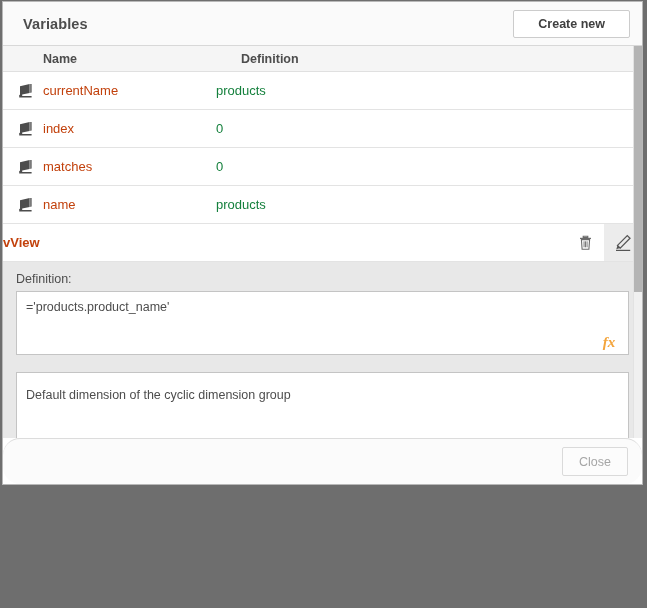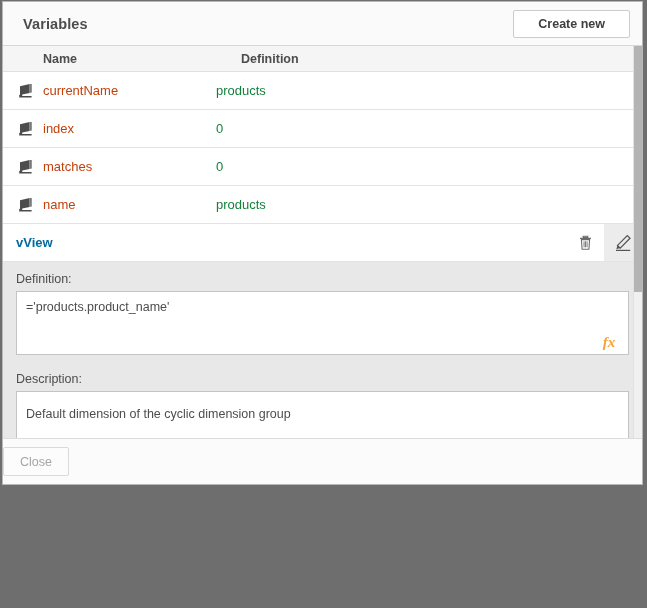--- a/index.html
+++ b/index.html
@@ -127,24 +127,23 @@
   .var-row-selected {
     display: flex;
     align-items: center;
     height: 38px;
     border-bottom: 1px solid #e3e3e3;
     background: #ffffff;
     box-sizing: border-box;
   }
   .var-row-selected .sel-name {
     flex: 1;
-    padding-left: 13px;
     font-size: 13px;
     font-weight: bold;
-    color: #0369a1;
+    color: #c2410c;
   }
   .icon-btn {
     width: 38px;
     height: 37px;
     display: flex;
     align-items: center;
     justify-content: center;
     cursor: pointer;
     background: transparent;
     border: none;
@@ -266,22 +265,24 @@
   }
 
   
   .dialog-footer {
     height: 46px;
     min-height: 46px;
     background: #fbfbfb;
     border-top: 1px solid #dcdcdc;
     display: flex;
     align-items: center;
-    padding-right: 6px;
-    box-sizing: border-box;
+    justify-content: flex-end;
+    padding-right: 14px;
+    box-sizing: border-box;
+    border-radius: 17px;
   }
   .btn-close {
     font-family: "Liberation Sans", sans-serif;
     font-size: 12.5px;
     color: #a6a6a6;
     background: #fcfcfc;
     border: 1px solid #dadada;
     border-radius: 2px;
     height: 29px;
     width: 66px;
@@ -379,21 +380,20 @@
     </div>
 
     <div class="detail">
 
       <div class="field-label">Definition:</div>
       <div class="def-wrap">
         <textarea class="def-box" style="">='products.product_name'</textarea>
         <div class="fx-btn">fx</div>
       </div>
 
-      <div class="field-label">Description:</div>
       <textarea class="desc-box" style="">Default dimension of the cyclic dimension group</textarea>
 
       <div class="field-label">Tags:</div>
       <div class="tags-row">
         <input class="tags-input" type="text" value="" style="">
         <button class="tags-add">
           <svg width="17" height="17" viewBox="0 0 17 17">
             <circle cx="8.5" cy="8.5" r="7.2" fill="#3d3d3d"></circle>
             <rect x="7.6" y="4.2" width="1.9" height="8.6" fill="#ffffff"></rect>
             <rect x="4.2" y="7.6" width="8.6" height="1.9" fill="#ffffff"></rect>

